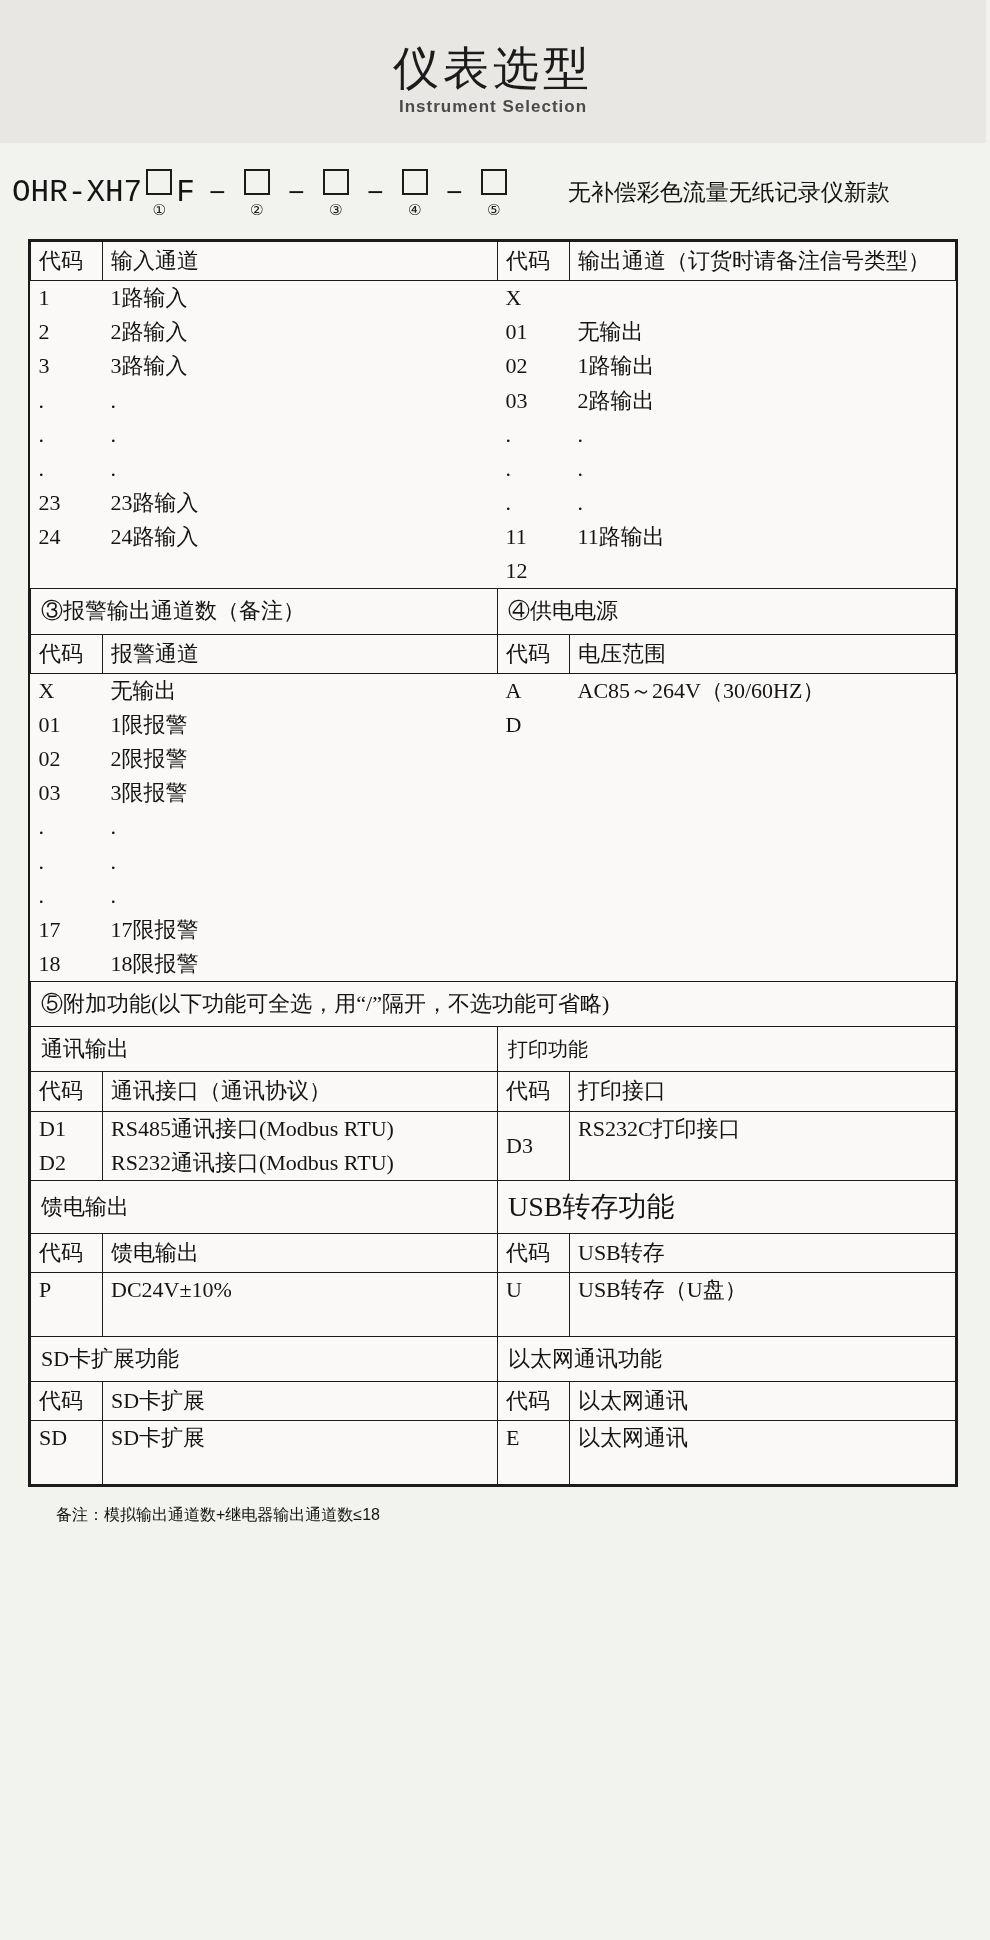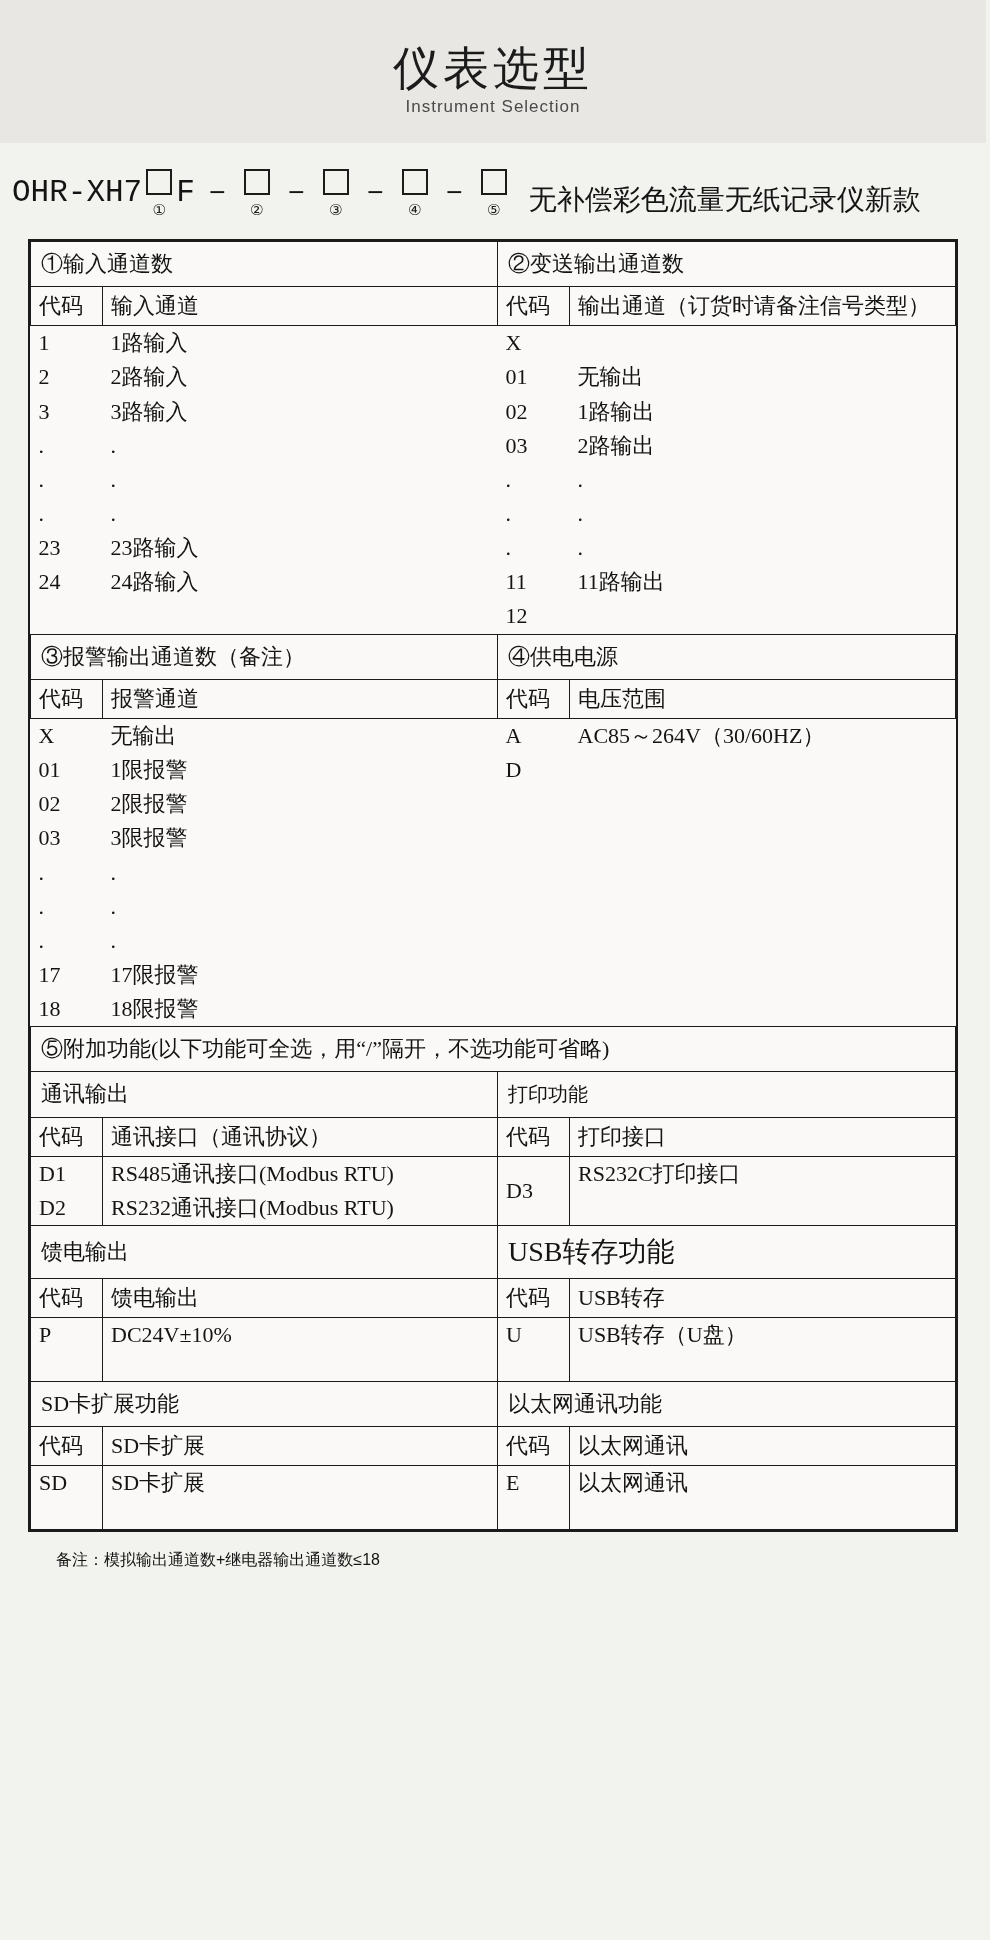--- a/index.html
+++ b/index.html
@@ -35,27 +35,29 @@
     color: #1b1b1b;
     font-weight: 400;
     line-height: 1.15;
   }
   .header .en-title {
     font-family: "Liberation Sans", "DejaVu Sans", sans-serif;
     font-size: 17px;
     letter-spacing: 1px;
     color: #4a4a4a;
     margin-top: 2px;
+    font-weight: bold;
   }
   .model-row {
     margin: 26px 0 0 0;
     padding: 0 4px 0 12px;
     display: flex;
-    align-items: flex-end;
+    align-items: center;
     justify-content: flex-start;
+    gap: 39px;
   }
   .model-code {
     font-family: "Liberation Mono", "DejaVu Sans Mono", monospace;
     font-size: 30px;
     letter-spacing: 0px;
     display: flex;
     align-items: center;
     white-space: nowrap;
   }
   .model-code .txt {
@@ -84,22 +86,22 @@
     display: block;
   }
   .slot-num {
     font-family: "Liberation Sans", "DejaVu Sans", sans-serif;
     font-size: 15px;
     margin-top: 7px;
     color: #1b1b1b;
     line-height: 1;
   }
   .model-desc {
-    font-family: Liberation Mono, monospace;
-    font-size: 28px;
+    font-family: Liberation Serif, serif;
+    font-size: 23px;
     margin-left: 18px;
     line-height: 30px;
     white-space: nowrap;
   }
   .tables {
     margin: 22px 28px 0 28px;
     border: 2px solid #1b1b1b;
     background: #faf9f7;
   }
   table.sel {
@@ -207,24 +209,20 @@
   <div class="tables">
 
     <table class="sel">
       <colgroup>
         <col style="width:72px">
         <col style="width:395px">
         <col style="width:72px">
         <col>
       </colgroup>
       <tbody>
-          <tr>
-        <td class="sect-head" colspan="2">①输入通道数</td>
-        <td class="sect-head" colspan="2">②变送输出通道数</td>
-      </tr>
       <tr>
         <td class="col-head code-cell">代码</td>
         <td class="col-head">输入通道</td>
         <td class="col-head code-cell">代码</td>
         <td class="col-head">输出通道（订货时请备注信号类型）</td>
       </tr>
       <tr>
         <td class="nb" style="padding:0">
           <table class="sub-table">
             <colgroup>

